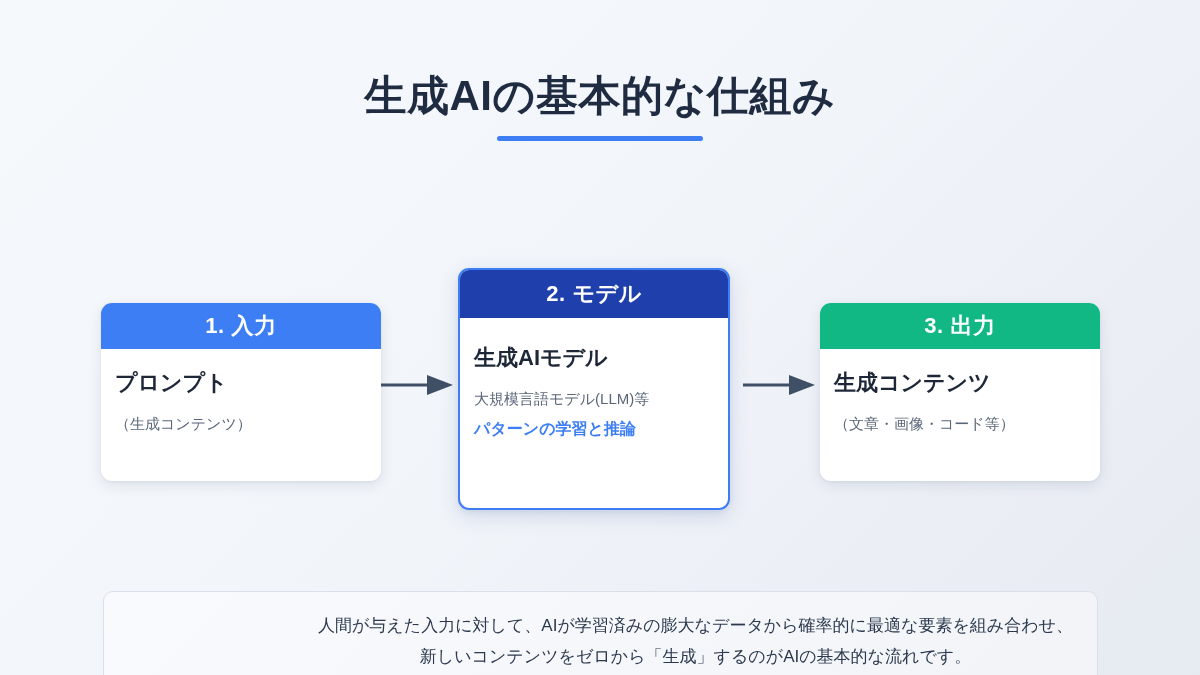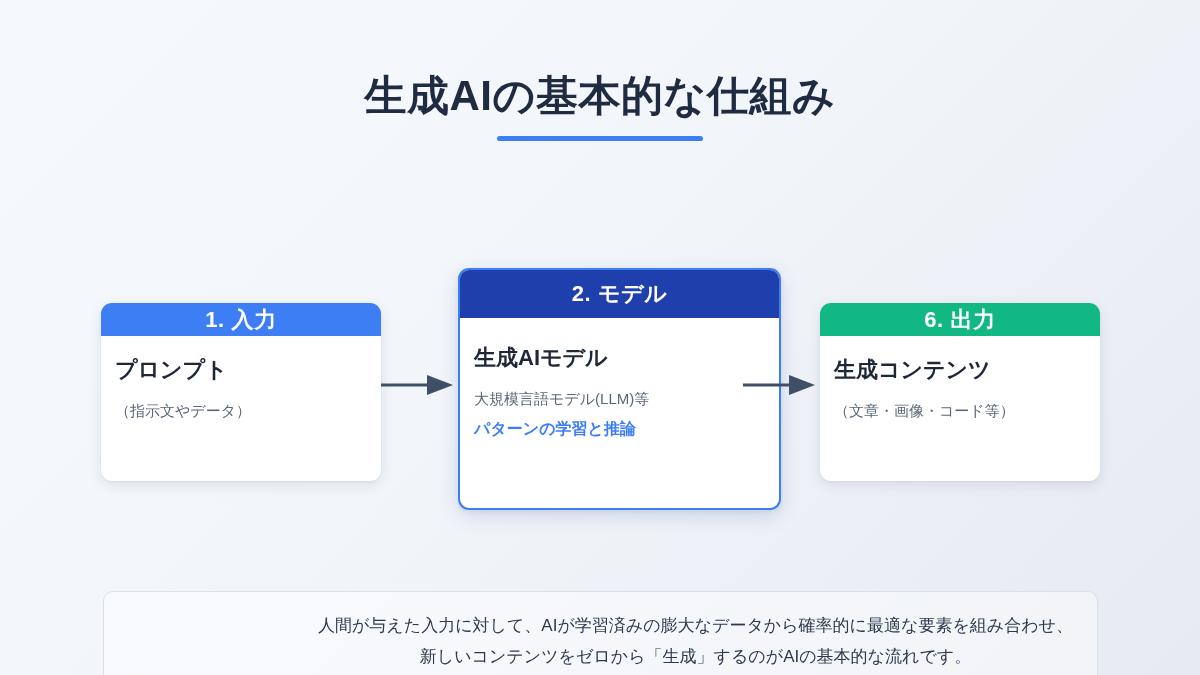--- a/index.html
+++ b/index.html
@@ -59,21 +59,21 @@
 
   .card {
     position: absolute;
     background: #ffffff;
     border-radius: 11px;
     overflow: hidden;
     box-shadow: 0 4px 14px rgba(32, 48, 86, 0.10),
                 0 1px 3px rgba(32, 48, 86, 0.06);
   }
   .card-head {
-    height: 33px;
+    height: 46px;
     display: flex;
     align-items: center;
     justify-content: center;
     color: #ffffff;
     font-size: 22px;
     font-weight: 700;
     letter-spacing: 0.6px;
   }
   .card-body {
     padding: 20px 14px 0;
@@ -94,21 +94,21 @@
   .card-accent {
     margin-top: 9px;
     font-size: 16px;
     font-weight: 700;
     color: #3d7ef5;
     line-height: 1.35;
   }
 
   
   #card-input  { left: 1px;   top: 35px; width: 280px; height: 178px; }
-  #card-model  { left: 358px; top: 0;    width: 323px; height: 242px;
+  #card-model  { left: 358px; top: 0;    width: 272px; height: 242px;
                  border: 2px solid #3d7ef5;
                  box-shadow: 0 6px 20px rgba(40, 72, 150, 0.16),
                              0 2px 5px rgba(40, 72, 150, 0.08); }
   #card-output { left: 720px; top: 35px; width: 280px; height: 178px; }
 
   #card-model .card-head { height: 48px; font-size: 22px; }
   #card-model .card-body { padding-top: 26px; }
 
   
   .arrow {
@@ -154,21 +154,21 @@
     <div class="slide-title">生成AIの基本的な仕組み</div>
     <div class="title-rule"></div>
   </div>
 
   <div class="flow">
 
     <div class="card" id="card-input">
       <div class="card-head" style="background:#3d7ef5;">1. 入力</div>
       <div class="card-body">
         <div class="card-main">プロンプト</div>
-        <div class="card-sub">（指示文やデータ）</div>
+        <div class="card-sub">（生成コンテンツ）</div>
       </div>
     </div>
 
     <div class="arrow" id="arrow-1">
       <svg width="76" height="26" viewBox="0 0 76 26" aria-hidden="true">
         <line x1="0" y1="13" x2="50" y2="13" stroke="#3f4f66" stroke-width="3"></line>
         <polygon points="46,3 72,13 46,23" fill="#3f4f66"></polygon>
       </svg>
     </div>
 
@@ -182,21 +182,21 @@
     </div>
 
     <div class="arrow" id="arrow-2">
       <svg width="76" height="26" viewBox="0 0 76 26" aria-hidden="true">
         <line x1="0" y1="13" x2="50" y2="13" stroke="#3f4f66" stroke-width="3"></line>
         <polygon points="46,3 72,13 46,23" fill="#3f4f66"></polygon>
       </svg>
     </div>
 
     <div class="card" id="card-output">
-      <div class="card-head" style="background:#11b883;">6. 出力</div>
+      <div class="card-head" style="background:#11b883;">3. 出力</div>
       <div class="card-body">
         <div class="card-main">生成コンテンツ</div>
         <div class="card-sub">（文章・画像・コード等）</div>
       </div>
     </div>
 
   </div>
 
   <div class="caption-box">
     <div class="caption-text">

